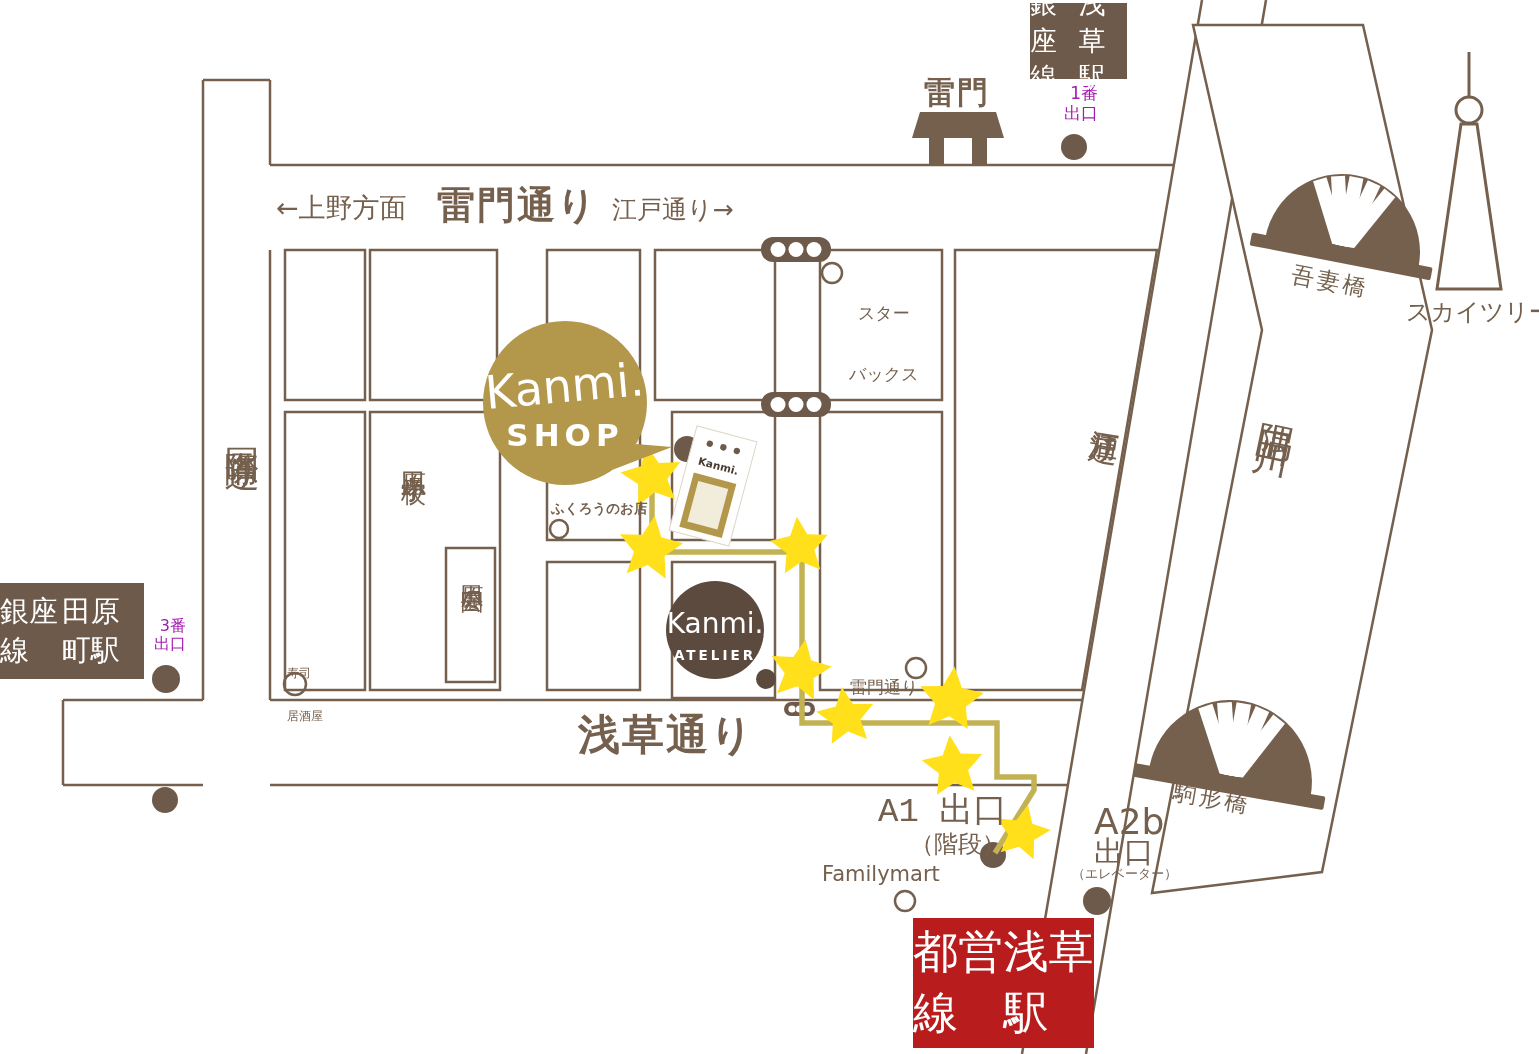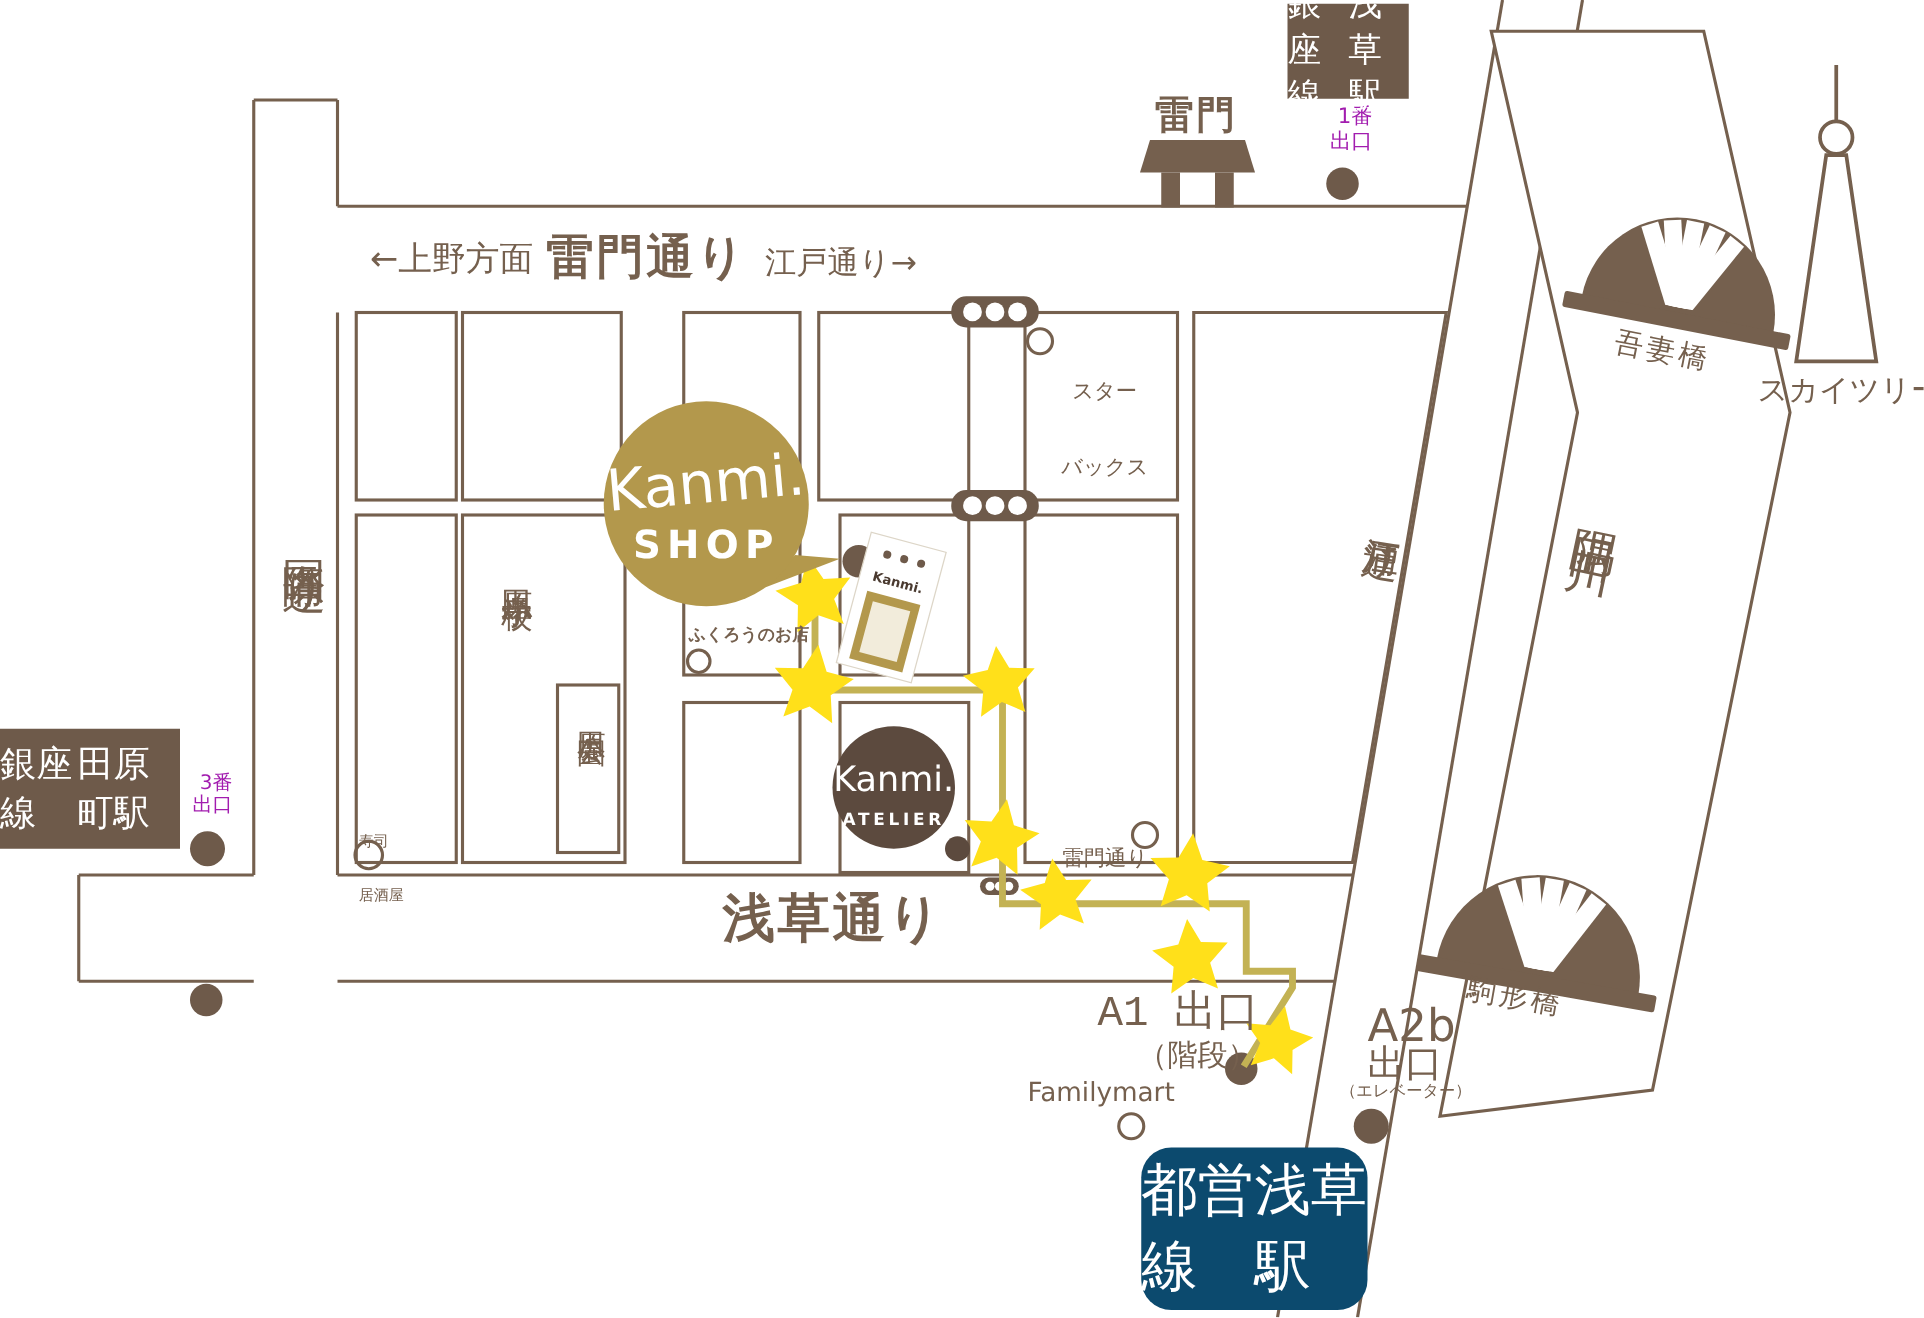--- a/index.html
+++ b/index.html
@@ -3,21 +3,21 @@
 <meta charset="utf-8">
 <style>
   html,body{margin:0;padding:0;background:#ffffff;}
   .map-root{position:relative;width:1539px;height:1054px;background:#fff;overflow:hidden;
             font-family:"DejaVu Sans",sans-serif;}
   .map-root svg{position:absolute;left:0;top:0;}
   .lbl{position:absolute;color:#75604e;white-space:pre;line-height:1.2;}
   .lbl.v{writing-mode:vertical-rl;text-orientation:upright;}
   .box{position:absolute;background:#6e5a4a;color:#fff;display:flex;flex-direction:row;
        align-items:center;justify-content:center;line-height:1.35;}
-  .box.red{background:#0c4a6e;border-radius:24px;}
+  .box.red{background:#b91c1c;}
   .tiny2{position:absolute;color:#a21caf;text-align:right;line-height:1.15;}
 </style>
 </head>
 <body>
 
 <div class="map-root">
 
 <svg width="1539" height="1054" viewBox="0 0 1539 1054">
   <defs>
     <path id="starShape" d="M0,-32 L-9.1,-12.5 L-30.4,-9.9 L-14.7,4.8 L-18.8,25.9 L0,15.5 L18.8,25.9 L14.7,4.8 L30.4,-9.9 L9.1,-12.5 Z"></path>
@@ -158,21 +158,21 @@
 
   <g>
     <circle cx="715" cy="630" r="49" fill="#5c4a3e"></circle>
     <circle cx="766" cy="679" r="10" fill="#5c4a3e"></circle>
     <text x="715" y="633" font-size="28" fill="#ffffff" text-anchor="middle">Kanmi.</text>
     <text x="715" y="660" font-size="13.5" font-weight="bold" letter-spacing="3" fill="#ffffff" text-anchor="middle">ATELIER</text>
   </g>
 </svg>
 
 <div class="lbl" style="left:437px;top:183px;font-size:38px;font-weight:bold;letter-spacing:2px;">雷門通り</div>
-<div class="lbl" style="left:296px;top:192px;font-size:27px;">←上野方面</div>
+<div class="lbl" style="left:276px;top:192px;font-size:27px;">←上野方面</div>
 <div class="lbl" style="left:612px;top:195px;font-size:25px;">江戸通り→</div>
 <div class="lbl" style="left:578px;top:710px;font-size:42px;font-weight:bold;letter-spacing:2px;">浅草通り</div>
 <div class="lbl v" style="left:221px;top:420px;font-size:35px;letter-spacing:4px;">国際通り</div>
 <div class="lbl v" style="left:398px;top:452px;font-size:25px;letter-spacing:2px;">田原小学校</div>
 <div class="lbl v" style="left:458px;top:567px;font-size:23px;letter-spacing:2px;">田原公園</div>
 <div class="lbl v" style="left:1092px;top:408px;font-size:30px;letter-spacing:2px;transform:rotate(9deg);transform-origin:50% 0;">江戸通り</div>
 <div class="lbl v" style="left:1262px;top:396px;font-size:37px;letter-spacing:8px;transform:rotate(12deg);transform-origin:50% 0;">隅田川</div>
 <div class="lbl" style="left:1291px;top:268px;font-size:23px;letter-spacing:3px;transform:rotate(11deg);">吾妻橋</div>
 <div class="lbl" style="left:1173px;top:785px;font-size:23px;letter-spacing:3px;transform:rotate(10deg);">駒形橋</div>
 <div class="lbl" style="left:1406px;top:298px;font-size:24px;">スカイツリー</div>

